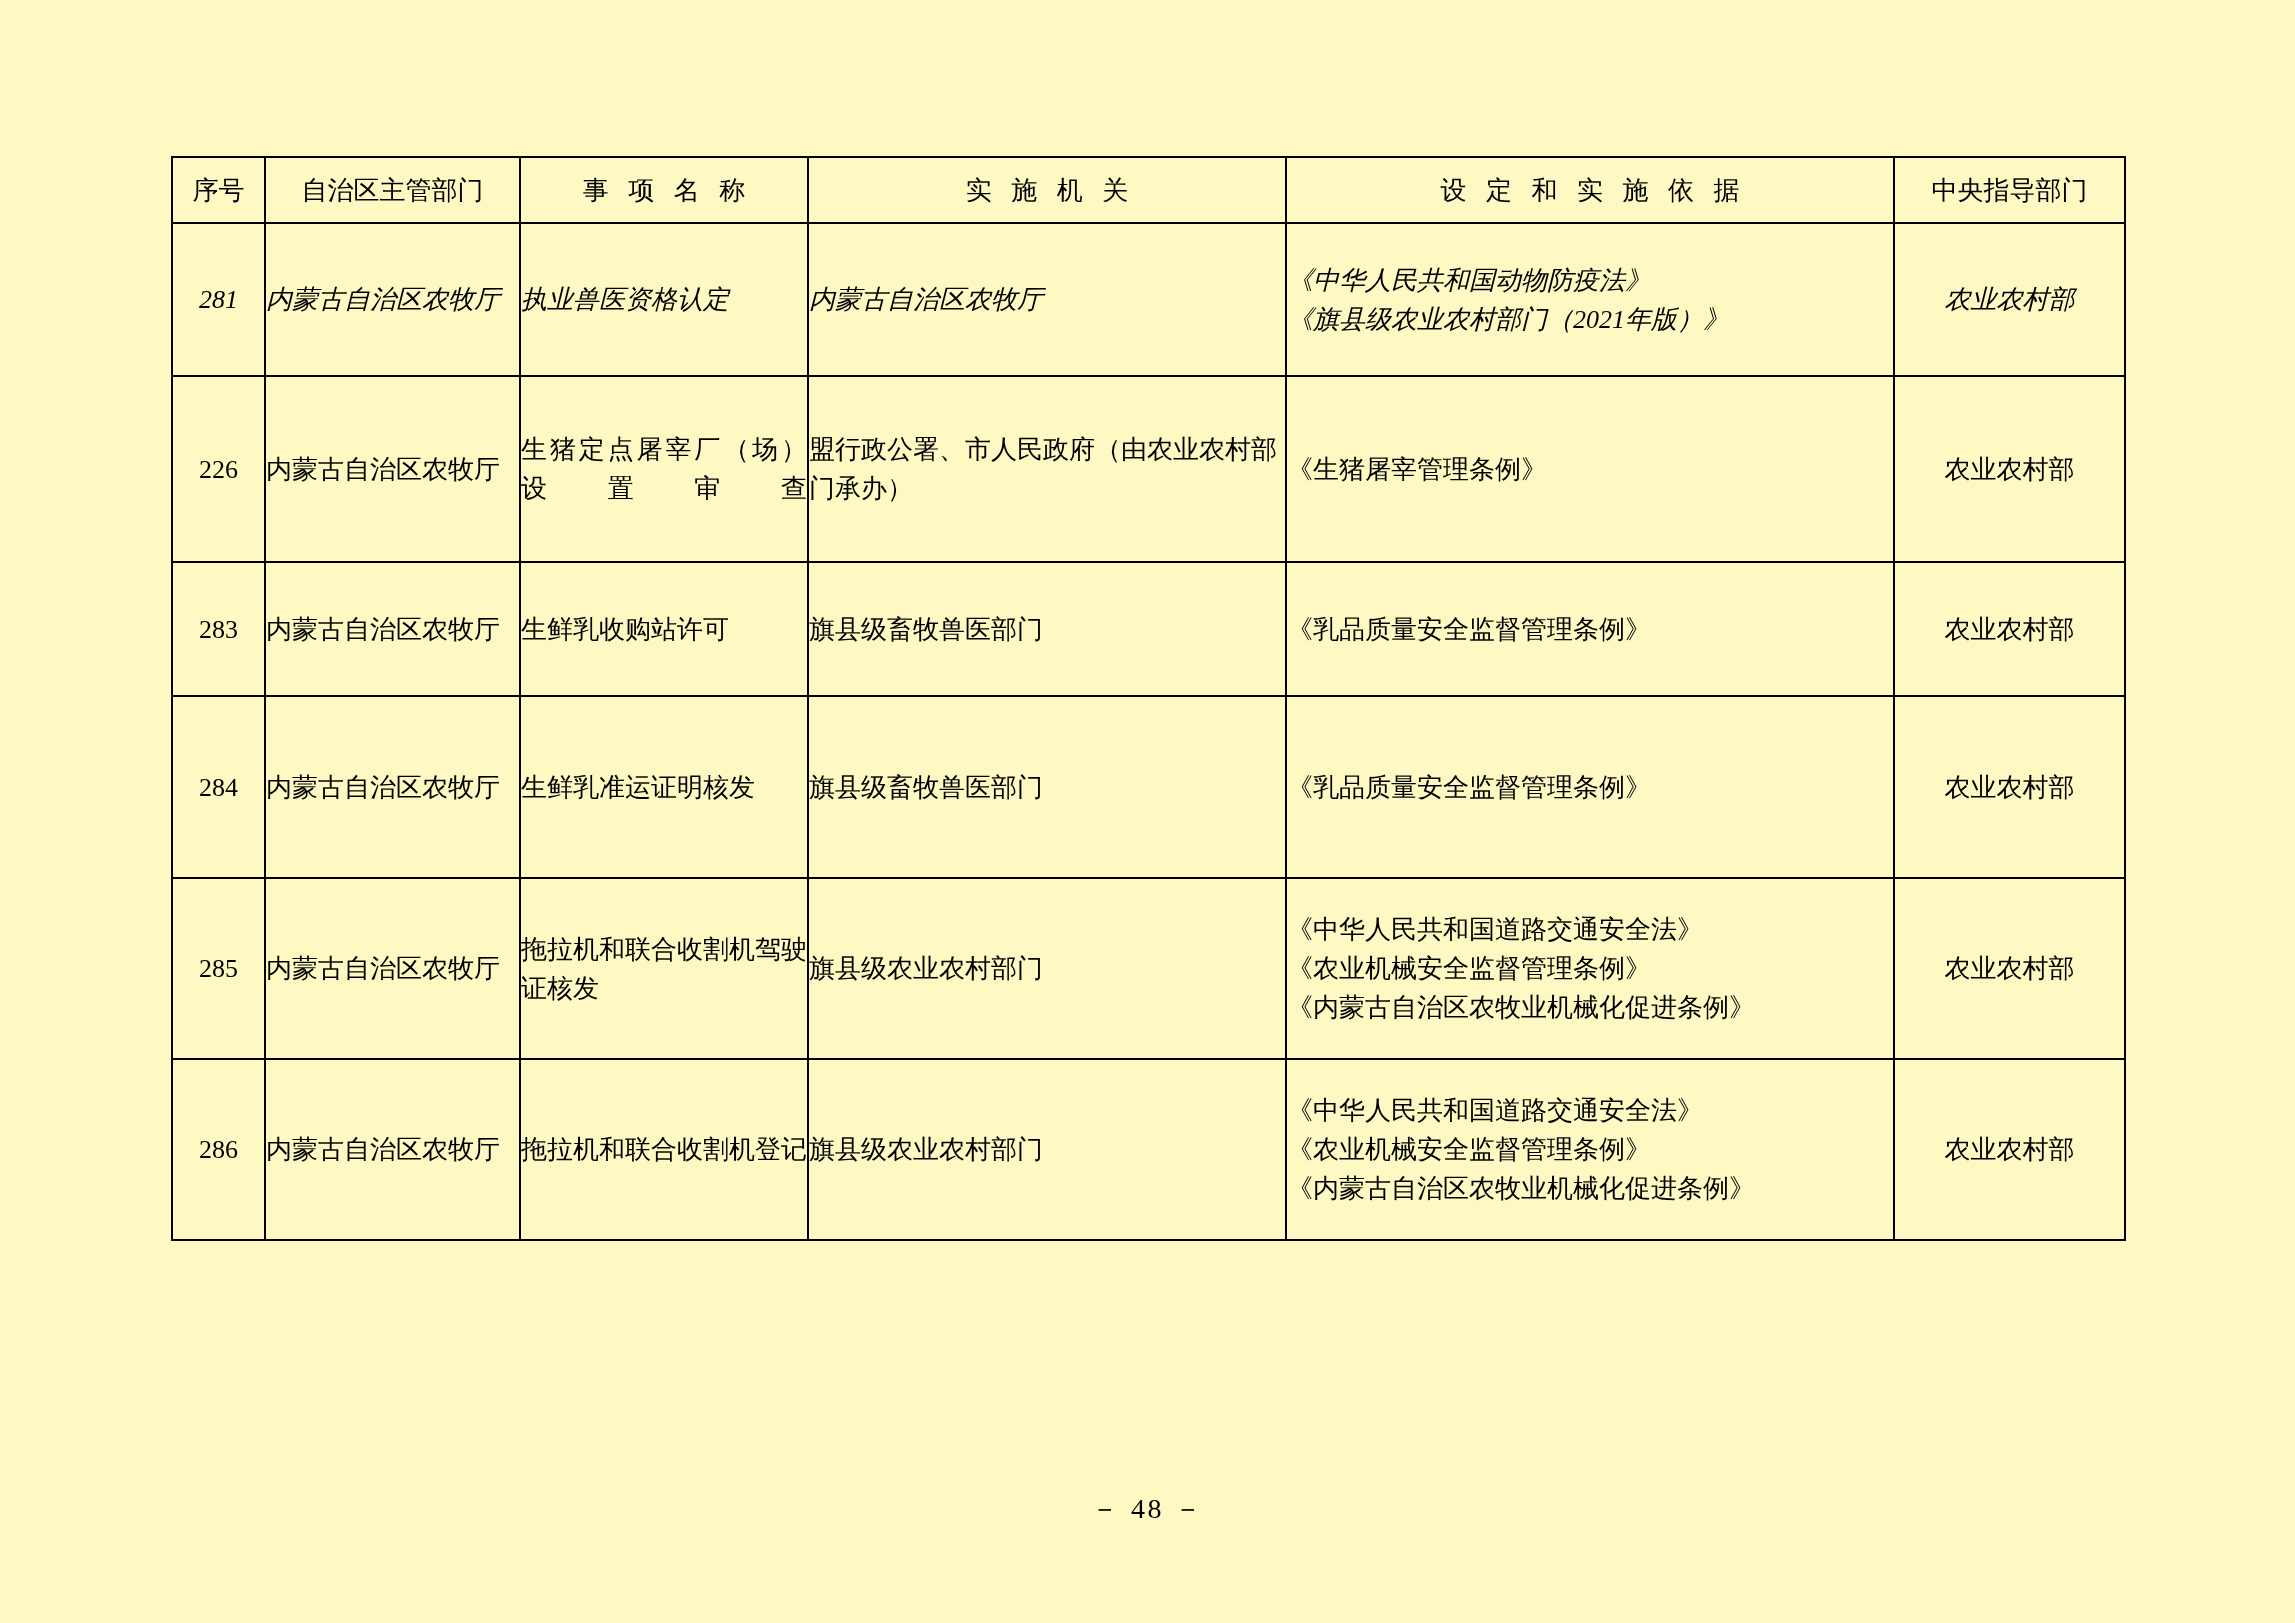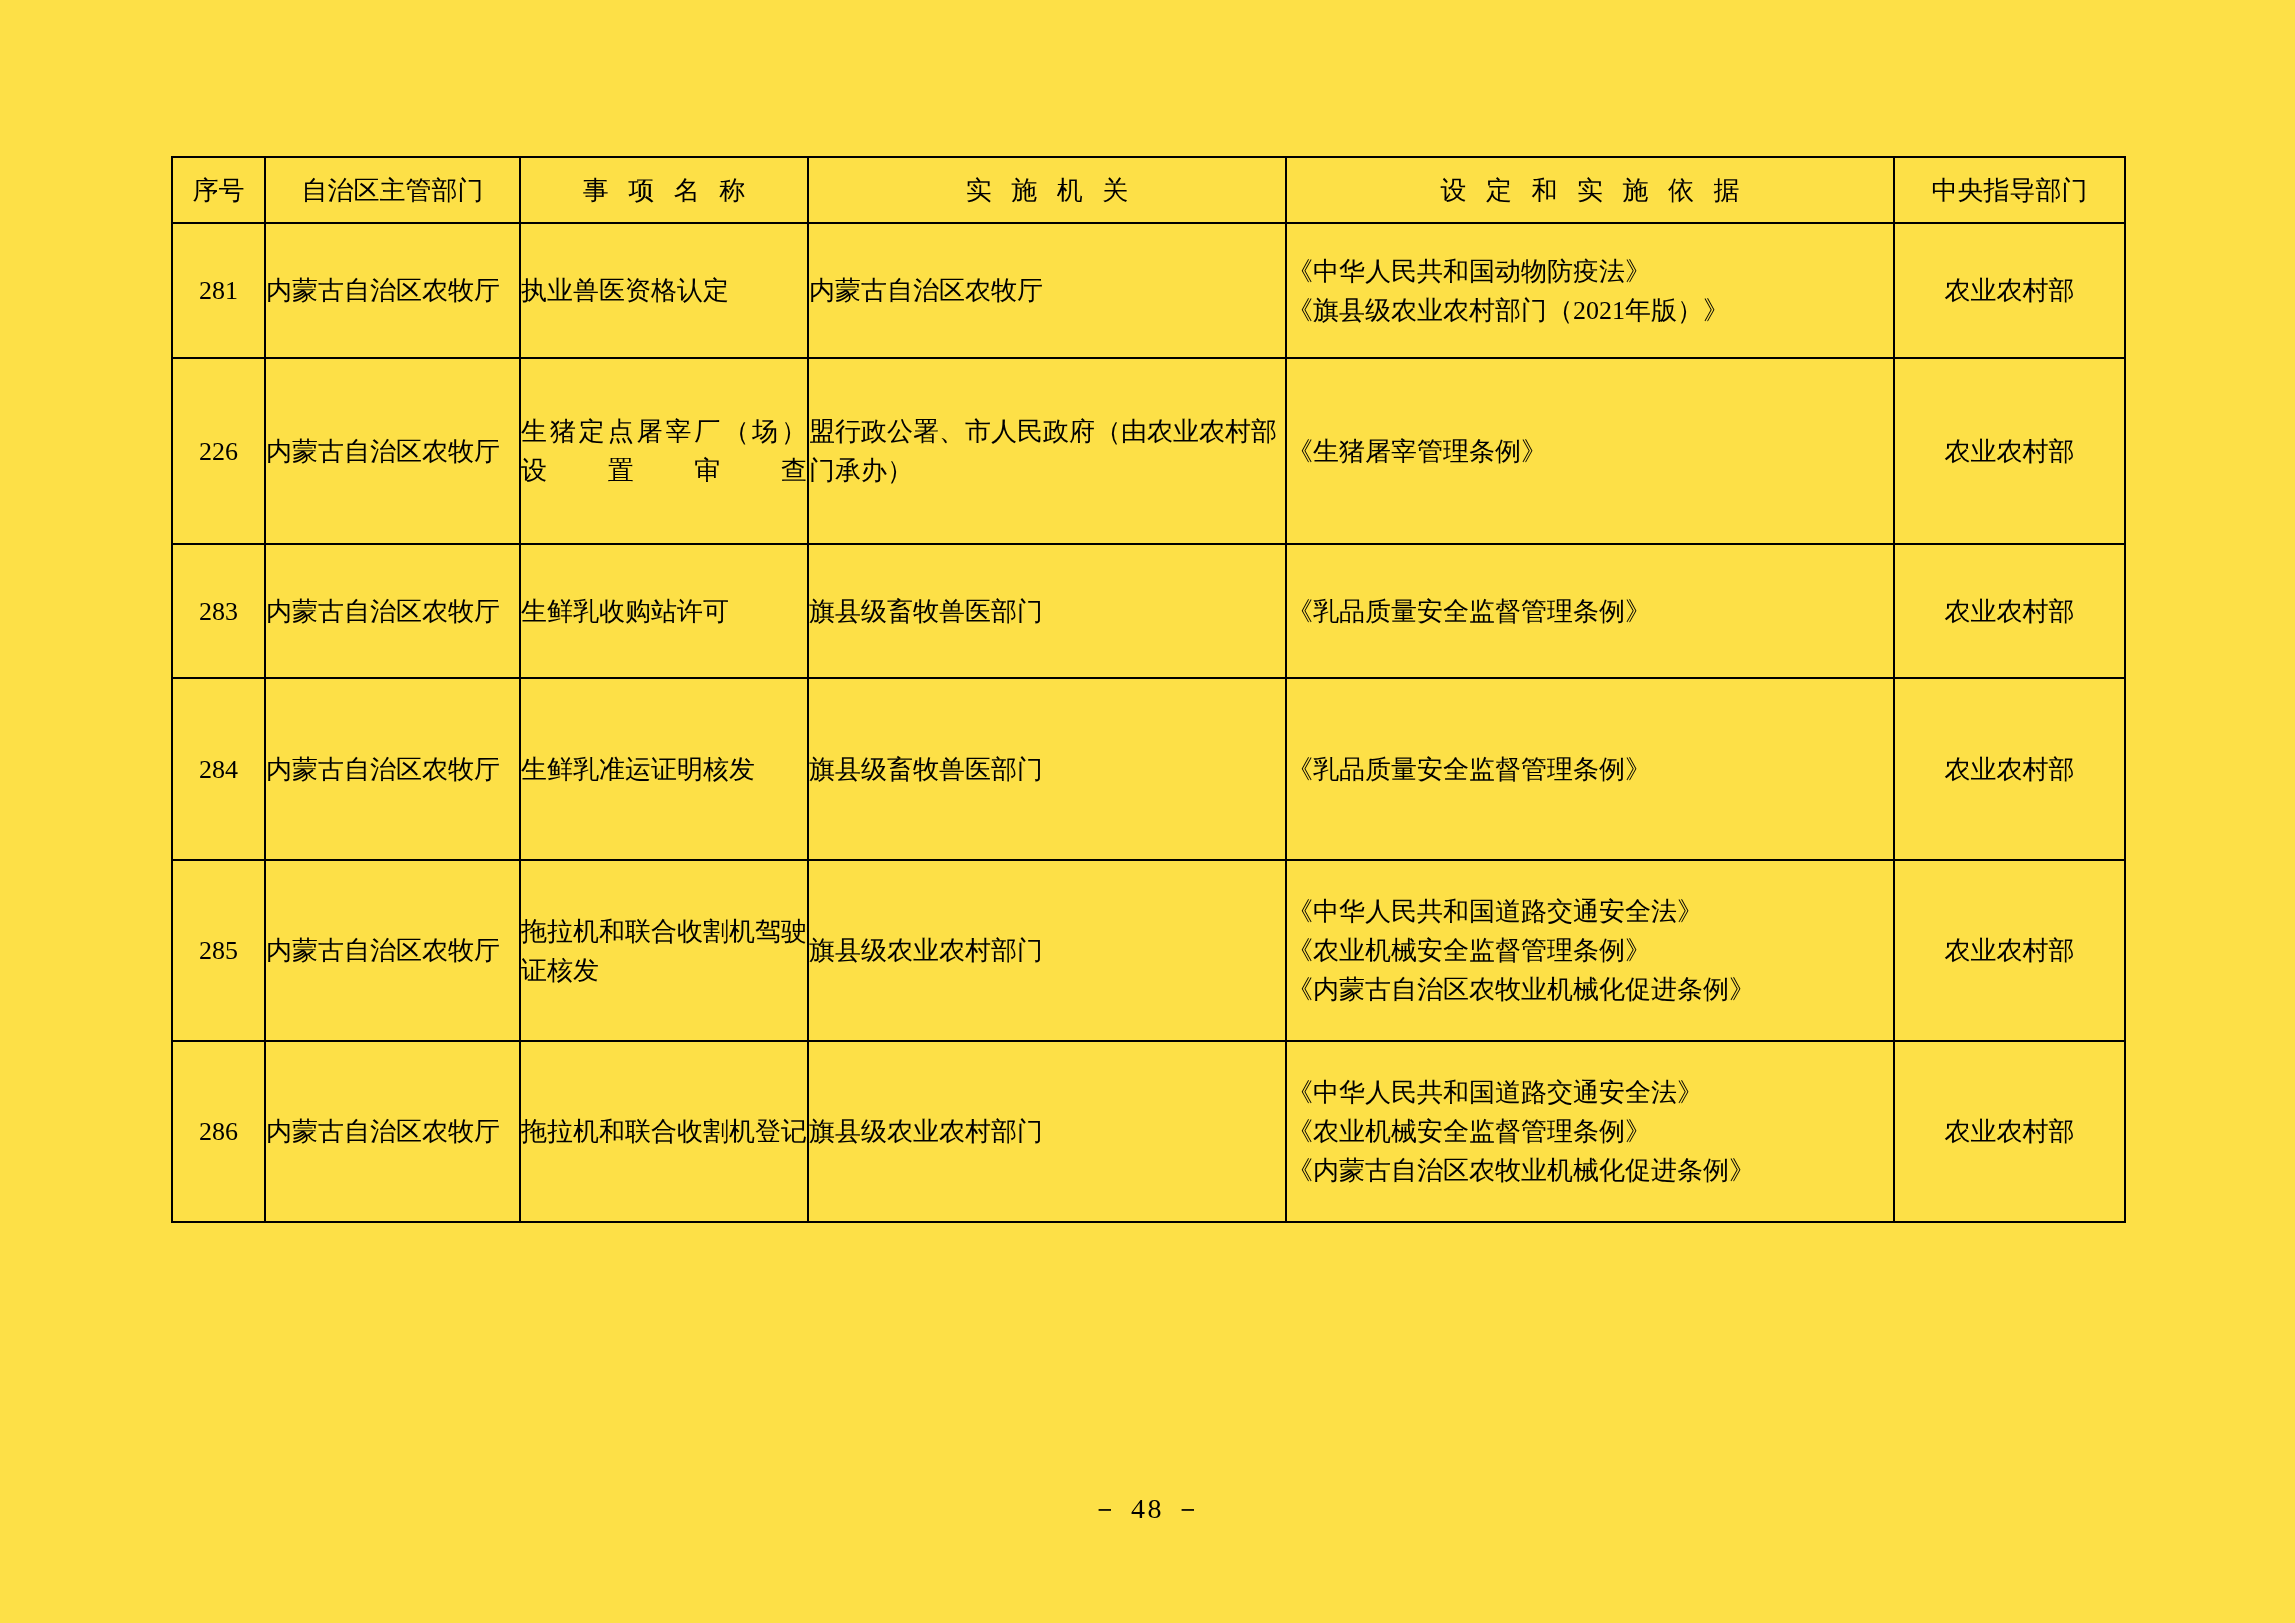--- a/index.html
+++ b/index.html
@@ -12,21 +12,21 @@
     height: 1623px;
     font-family: "Liberation Serif", "DejaVu Serif", serif;
     color: #000000;
     position: relative;
   }
   .page {
     position: absolute;
     left: 0; top: 0;
     width: 2295px;
     height: 1623px;
-    background: #fde047;
+    background: #fef9c3;
   }
   .table-wrap {
     position: absolute;
     left: 171px;
     top: 156px;
     width: 1953px;
   }
   table.doc-table {
     border-collapse: collapse;
     width: 1953px;
@@ -83,21 +83,21 @@
     padding-right: 6.5px;
   }
   td.basis {
     text-align: left;
     padding-left: 11.8px;
     padding-right: 6.5px;
   }
   td.central {
     text-align: center;
   }
-  .row-h-1 { height: 135px; }
+  .row-h-1 { height: 153px; font-style: italic; }
   .row-h-2 { height: 186px; }
   .row-h-3 { height: 134px; }
   .row-h-4 { height: 182px; }
   .row-h-5 { height: 181px; }
   .row-h-6 { height: 181px; }
   .multi { white-space: pre-line; }
 
   .page-number {
     position: absolute;
     left: 0;

